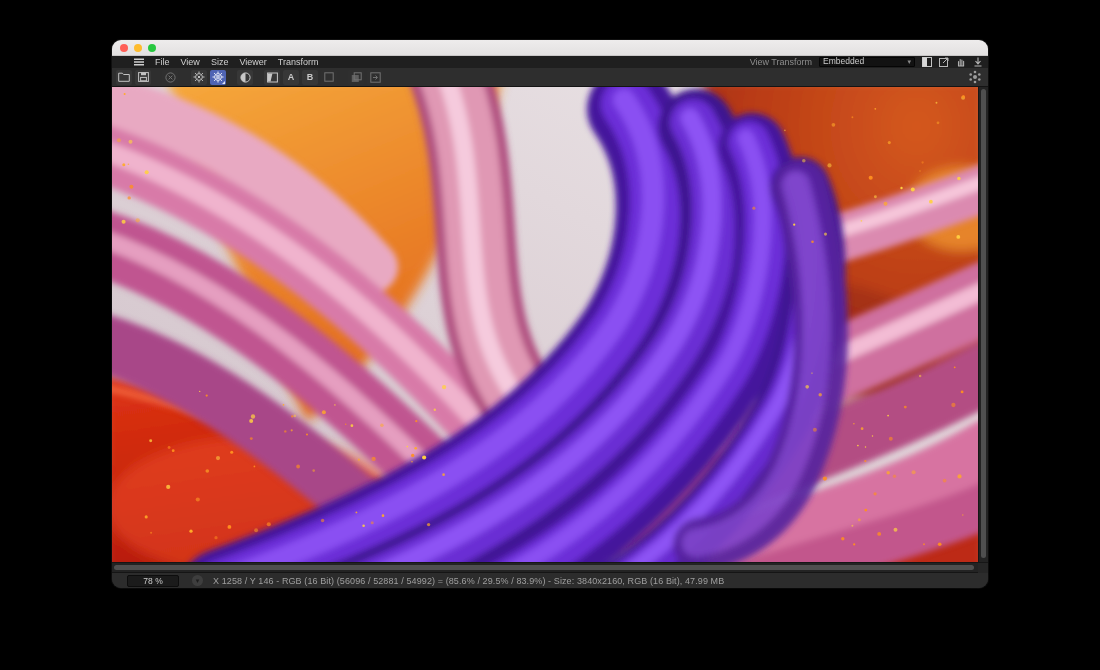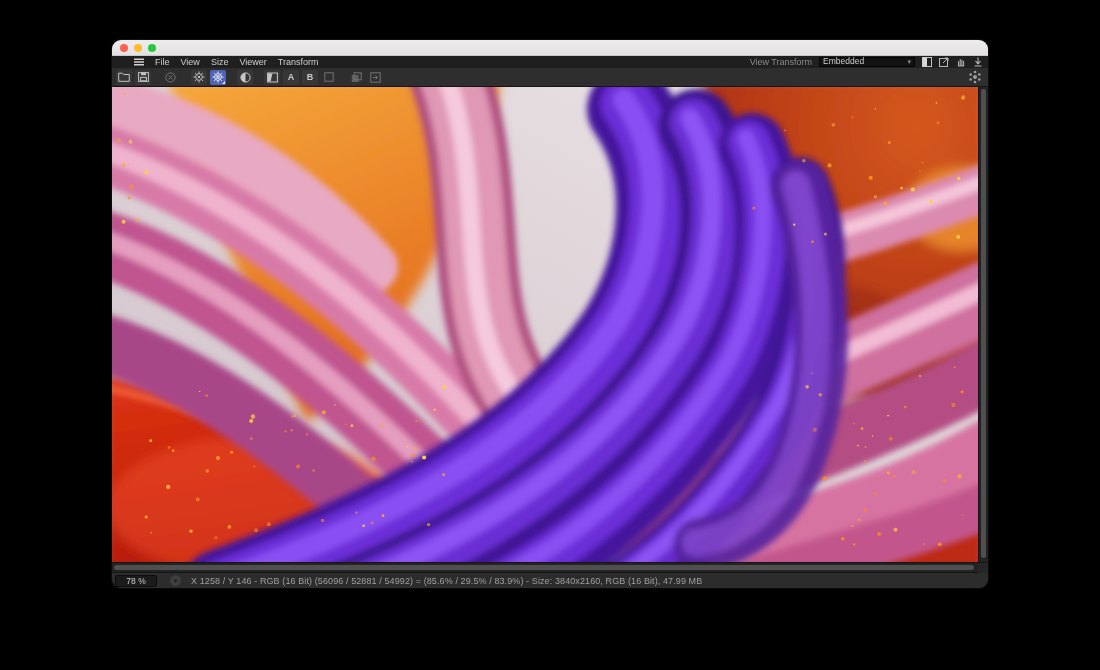--- a/index.html
+++ b/index.html
@@ -56,21 +56,21 @@
             background:#4f4f4f; border-radius:3px; }
   .hscroll-row { display:flex; height:10px; background:#232323; border-top:1px solid #161616; }
   .hscroll { position:relative; width:866px; height:10px; }
   .hthumb { position:absolute; top:2px; left:2px; width:860px; height:5px;
             background:#4f4f4f; border-radius:3px; }
   .scroll-corner { width:10px; height:10px; background:#262626; }
 
   
   .statusbar { height:16px; background:#2c2c2c; border-top:1px solid #151515;
                display:flex; align-items:center; font-size:9px; color:#a6a6a6; }
-  .zoom-box { margin-left:3px; width:42px; height:12px; background:#1b1b1b;
+  .zoom-box { margin-left:15px; width:52px; height:12px; background:#1b1b1b;
               border:1px solid #0d0d0d; border-radius:2px; color:#cccccc;
               display:flex; align-items:center; justify-content:center; font-size:8.5px; }
   .zoom-drop { margin-left:13px; width:11px; height:11px; border-radius:50%;
                background:#3e3e3e; display:flex; align-items:center; justify-content:center;
                color:#1d1d1d; font-size:7px; }
   .status-text { margin-left:10px; white-space:nowrap; letter-spacing:.1px; color:#9f9f9f; }
 
   .icon svg { display:block; }
 </style>
 </head>

